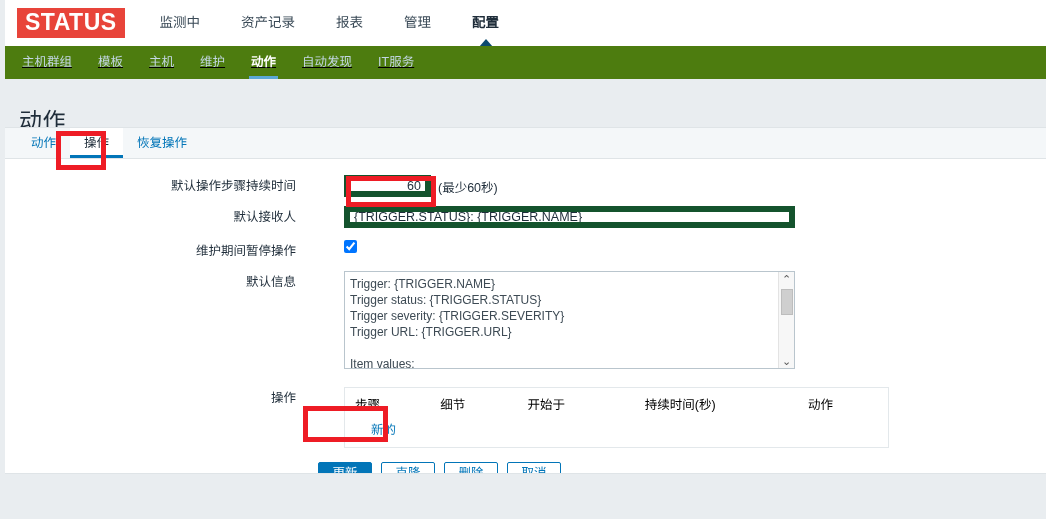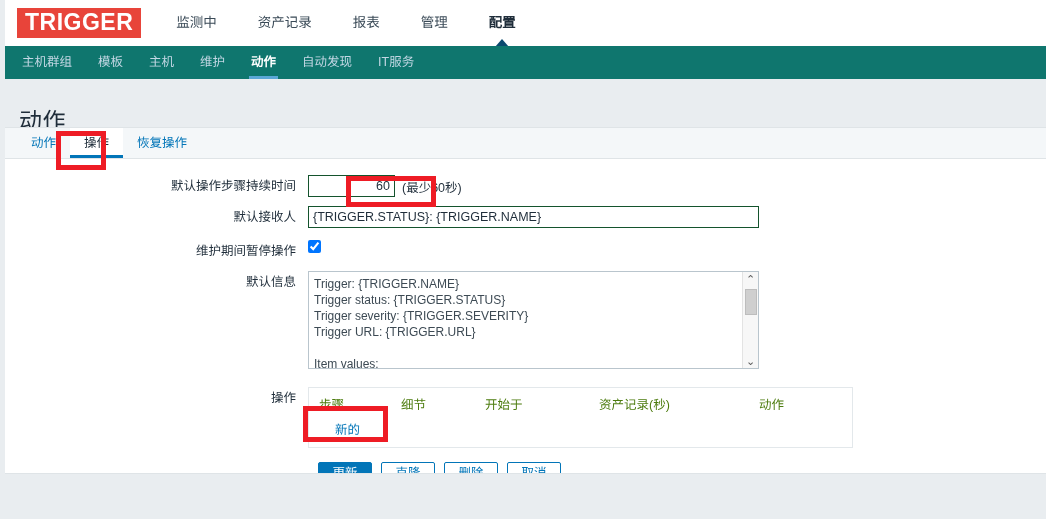--- a/index.html
+++ b/index.html
@@ -70,24 +70,25 @@
     border-left: 7px solid transparent;
     border-right: 7px solid transparent;
     border-bottom: 8px solid #0b4a6f;
   }
 
   
   .sub-nav {
     position: absolute;
     left: 0; top: 46px;
     width: 1046px; height: 33px;
-    background: #0f766e;
+    background: #4d7c0f;
     border-left: 5px solid #e9edf0;
     display: flex;
     align-items: center;
+    text-decoration: underline;
   }
   .sub-nav-item {
     position: relative;
     font-size: 12.5px;
     color: #c3d7e4;
     padding: 0 13px;
     height: 33px;
     line-height: 33px;
     cursor: pointer;
     white-space: nowrap;
@@ -167,37 +168,38 @@
   
   .form-body {
     position: relative;
     padding-top: 16px;
     background: #ffffff;
   }
   .form-row {
     display: flex;
     align-items: flex-start;
     margin-bottom: 9px;
+    gap: 36px;
   }
   .form-label {
     width: 303px;
     text-align: right;
     padding-right: 12px;
     font-size: 12.5px;
     color: #1f2d3a;
     line-height: 22px;
     flex: 0 0 303px;
   }
   .form-control { flex: 1 1 auto; display: flex; align-items: center; }
 
   input.text-input {
     font-family: "Liberation Sans", sans-serif;
     font-size: 12.5px;
     color: #1f2d3a;
-    border: 1px solid #14532d;
+    border: 6px solid #14532d;
     background: #ffffff;
     height: 22px;
     padding: 0 4px;
     outline: none;
   }
   .dur-input { width: 87px; text-align: right; }
   .recv-input { width: 451px; }
 
   .hint {
     font-size: 12.5px;
@@ -261,22 +263,23 @@
   
   .ops-table {
     width: 545px;
     border: 1px solid #e3e8eb;
     border-bottom: 1px solid #e3e8eb;
     background: #ffffff;
     font-size: 12.5px;
   }
   .ops-head {
     display: flex;
-    color: #4d7c0f;
+    color: #000000;
     padding: 6px 0 5px 0;
+    justify-content: space-between;
   }
   .ops-head .c1 { width: 92px; padding-left: 10px; }
   .ops-head .c2 { width: 84px; }
   .ops-head .c3 { width: 114px; }
   .ops-head .c4 { width: 160px; }
   .ops-head .c5 { width: 80px; }
   .ops-body {
     padding: 1px 0 9px 10px;
     margin-left: 16px;
   }
@@ -334,21 +337,21 @@
   #anno-tab   { left: 56px;  top: 131px; width: 50px;  height: 39px; }
   #anno-dur   { left: 346px; top: 176px; width: 90px;  height: 31px; }
   #anno-new   { left: 303px; top: 406px; width: 85px;  height: 36px; }
 </style>
 </head>
 <body>
 
 <div id="page">
 
   <div class="top-header">
-    <div class="logo">TRIGGER</div>
+    <div class="logo">STATUS</div>
     <nav class="main-menu">
       <div class="main-menu-item">监测中</div>
       <div class="main-menu-item">资产记录</div>
       <div class="main-menu-item">报表</div>
       <div class="main-menu-item">管理</div>
       <div class="main-menu-item active">配置</div>
     </nav>
   </div>
 
   <div class="sub-nav">
@@ -419,21 +422,21 @@
       </div>
 
       <div class="form-row" style="margin-top:14px;">
         <div class="form-label">操作</div>
         <div class="form-control">
           <div class="ops-table">
             <div class="ops-head">
               <div class="c1">步骤</div>
               <div class="c2">细节</div>
               <div class="c3">开始于</div>
-              <div class="c4">资产记录(秒)</div>
+              <div class="c4">持续时间(秒)</div>
               <div class="c5">动作</div>
             </div>
             <div class="ops-body">
               <a class="link">新的</a>
             </div>
           </div>
         </div>
       </div>
 
       <div class="btn-row">

